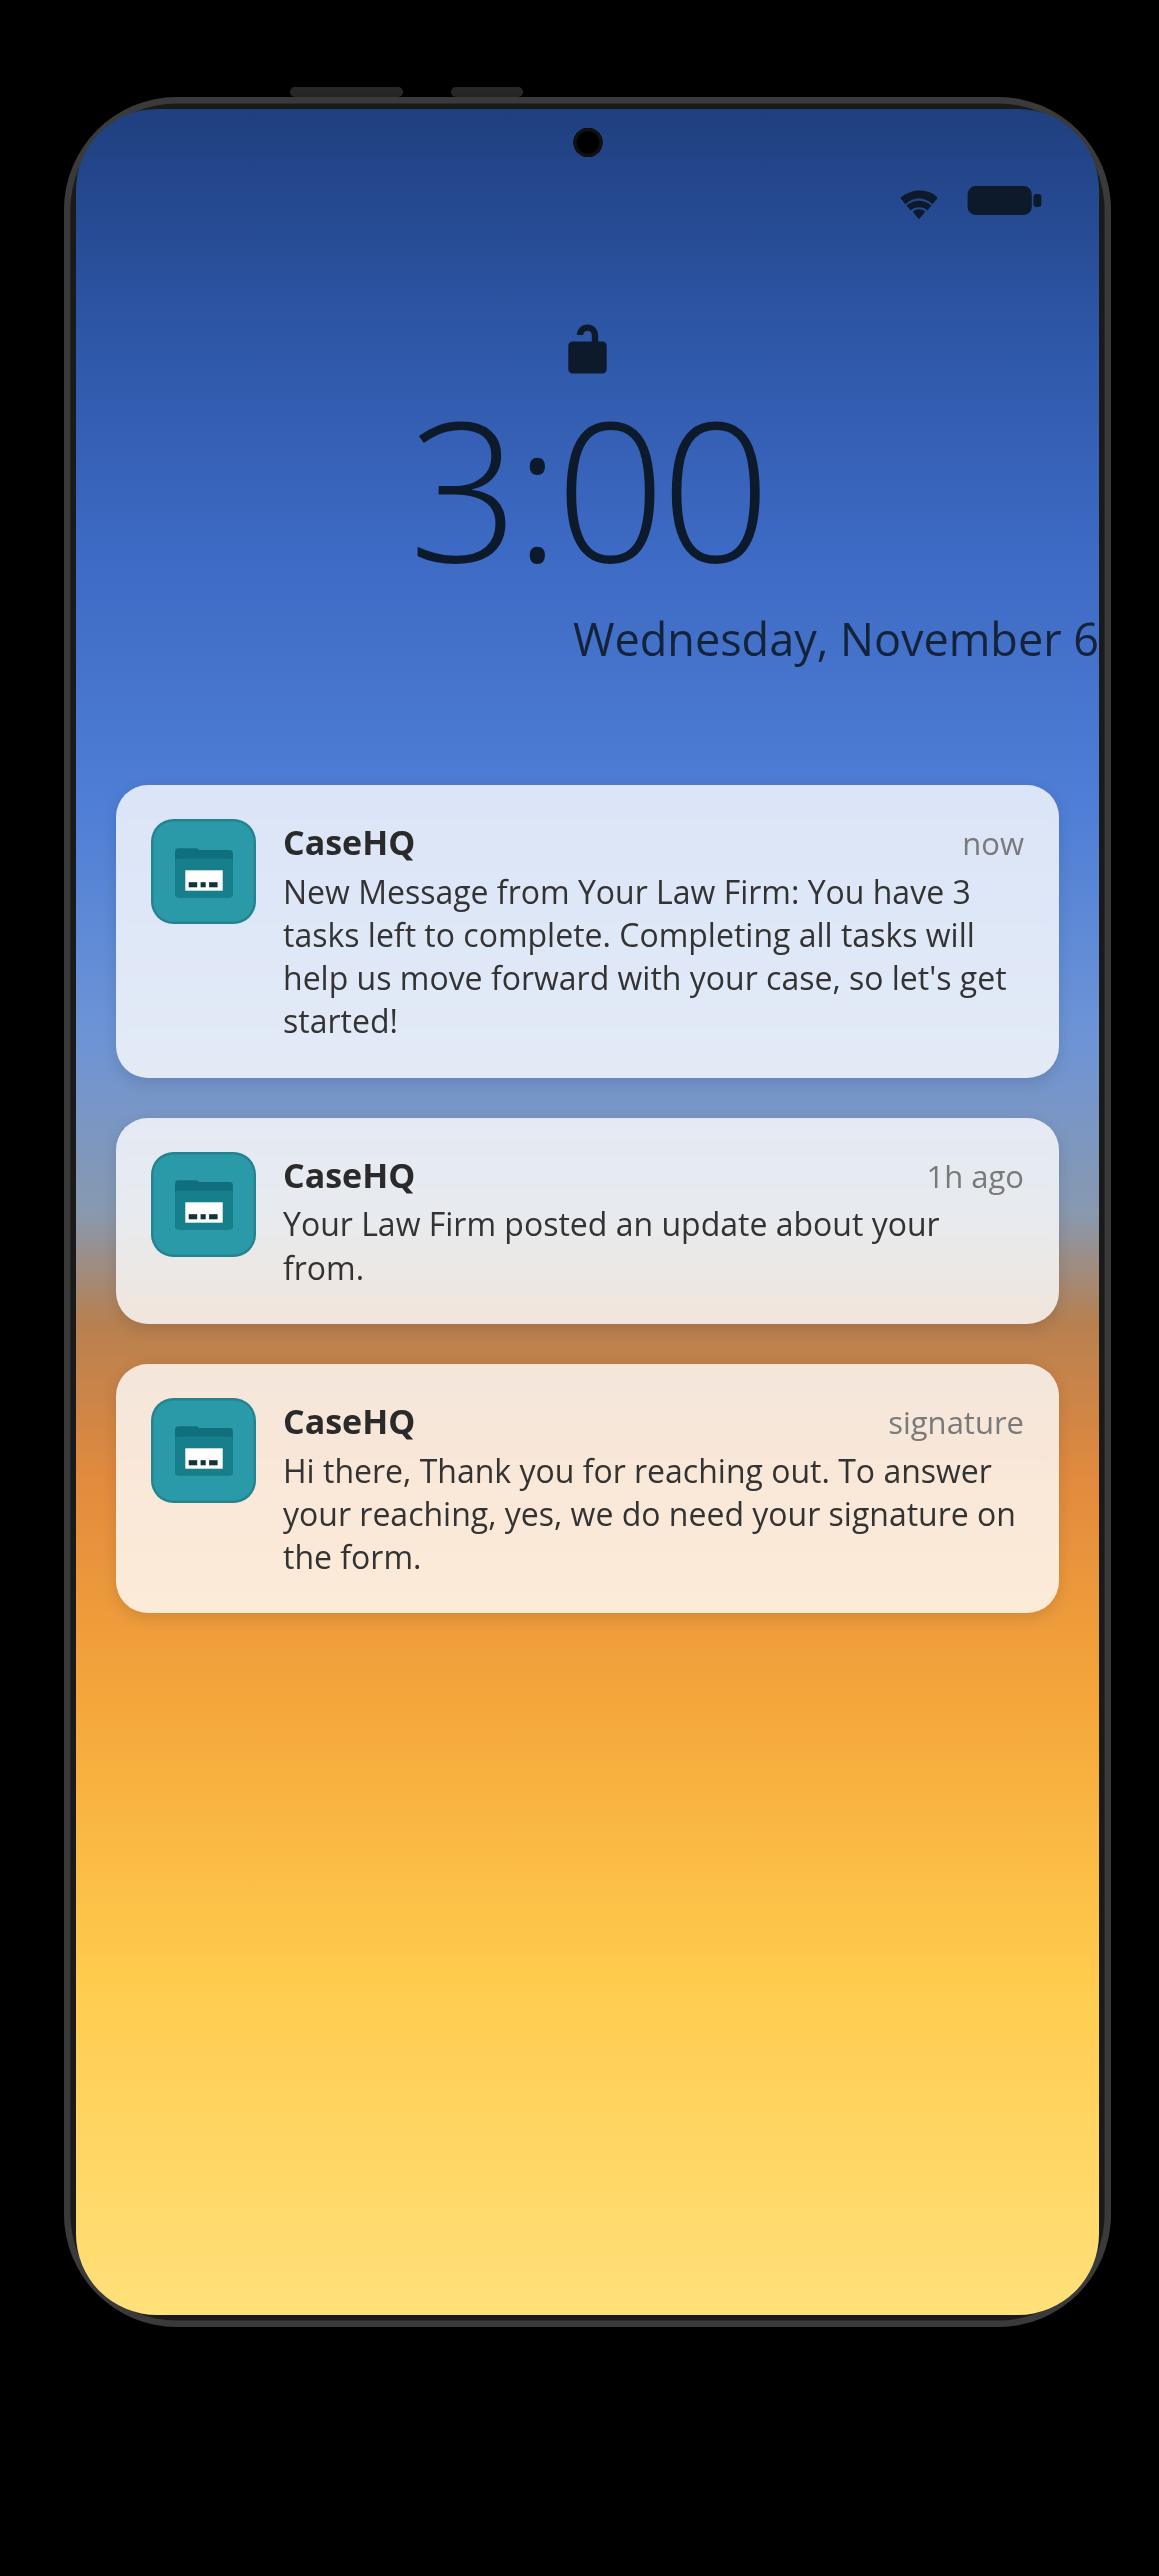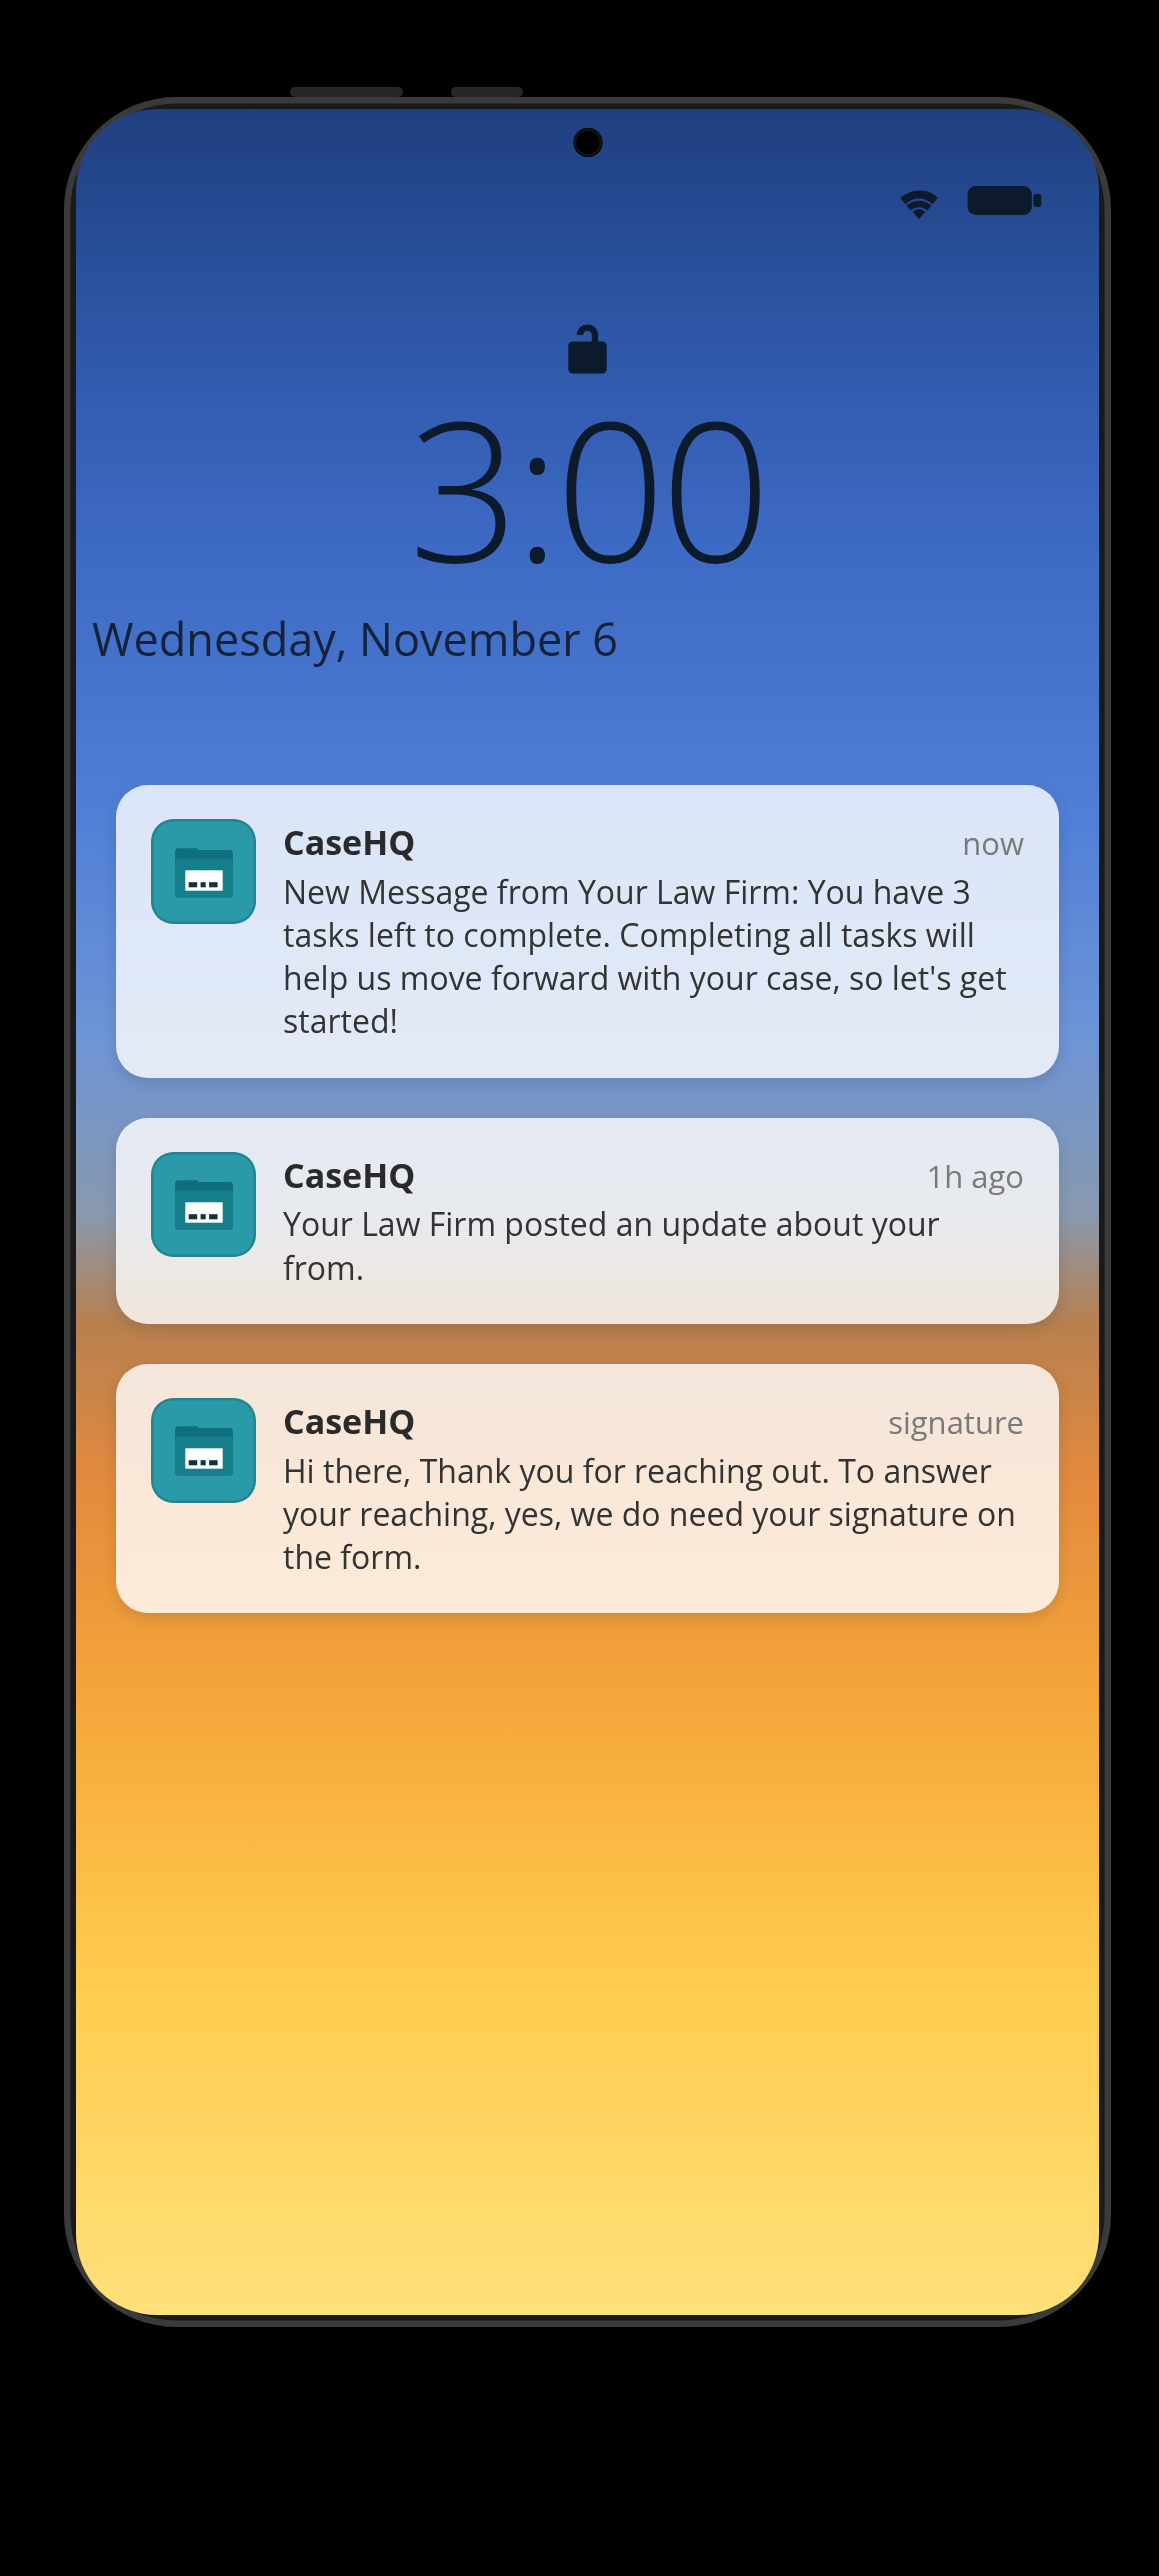--- a/index.html
+++ b/index.html
@@ -81,22 +81,22 @@
     text-align: center;
     font-size: 193px;
     font-weight: 300;
     letter-spacing: -4.8px;
     color: #0d1a2c;
     line-height: 1;
   }
   .date {
     position: absolute;
     top: 499px;
-    left: 16px; right: 0;
-    text-align: left;
+    left: 9px; right: 0;
+    text-align: right;
     font-size: 45px;
     font-weight: 400;
     color: #15233a;
   }
   .notifications {
     position: absolute;
     top: 676px;
     left: 40px;
     right: 40px;
     display: flex;

